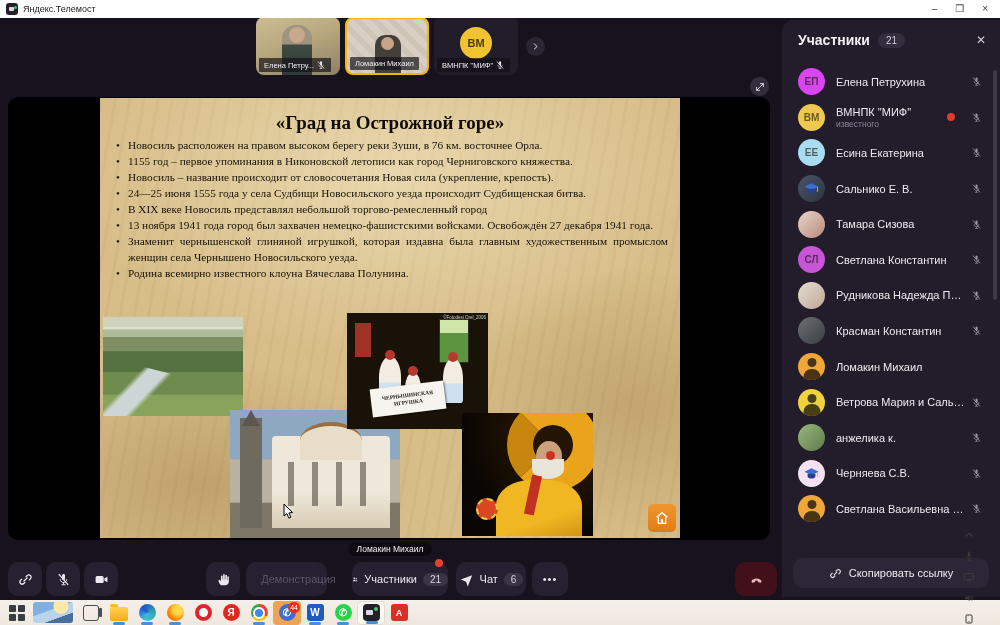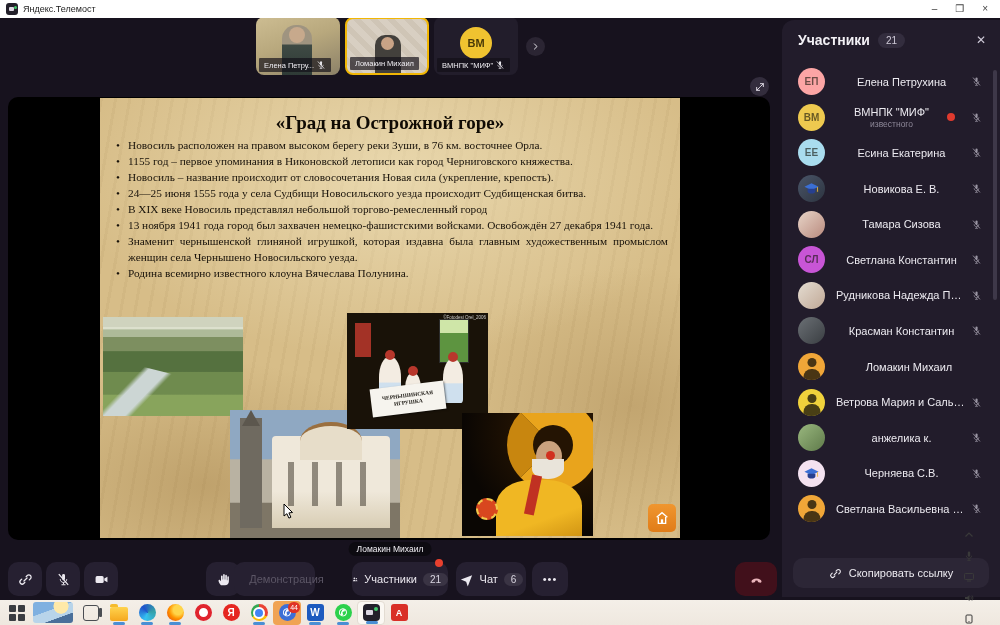--- a/index.html
+++ b/index.html
@@ -109,21 +109,21 @@
      border-radius:8px; padding:2px 8px; font-size:8.5px; color:#efedf2; z-index:5; white-space:nowrap; }
   .toolbar { position:absolute; left:0; top:560px; width:782px; height:40px; z-index:5; }
   .tbtn { position:absolute; top:2px; height:34px; border-radius:10px; background:#262031; border:none;
      display:flex; align-items:center; justify-content:center; gap:6px; color:#ece9f0; font-size:11px;
      font-family:"Liberation Sans",sans-serif; cursor:pointer; }
   .tbtn svg { width:15px; height:15px; }
   .t-link { left:8px; width:34px; }
   .t-mic { left:46px; width:34px; }
   .t-cam { left:84px; width:34px; }
   .t-hand { left:206px; width:34px; }
-  .t-demo { left:234px; width:81px; color:#5c5666;gap:24px; }
+  .t-demo { left:246px; width:81px; color:#5c5666;gap:24px; }
   .t-demo svg { opacity:.45; }
   .t-users { left:352px; width:96px; }
   .t-chat { left:456px; width:70px; }
   .t-more { left:532px; width:36px; letter-spacing:1px; }
   .t-end { left:735px; width:42px; background:#41101b; }
   .count-pill { background:#3a3444; border-radius:8px; font-size:10px; padding:1px 7px; color:#d9d5e0; }
   .alert-dot { position:absolute; right:5px; top:-3px; width:8px; height:8px; border-radius:50%; background:#e8402e; }
 
   
   .panel { position:absolute; left:782px; top:20px; width:218px; height:577px; background:#221c2b;
@@ -132,21 +132,21 @@
   .panel-title { font-size:14px; font-weight:bold; color:#f2f0f5; }
   .panel-count { margin-left:8px; background:#332d3e; color:#cfcad8; font-size:10px; border-radius:9px; padding:2px 8px; }
   .panel-close { margin-left:auto; color:#cfcad8; font-size:12px; line-height:1; cursor:pointer; }
   .p-list { position:absolute; left:0; top:44px; width:210px; height:500px; overflow:hidden; }
   .p-row { display:flex; align-items:center; height:35.6px; padding:0 10px 0 16px; }
   .avatar { width:27px; height:27px; border-radius:50%; flex:0 0 auto; display:flex; align-items:center;
      justify-content:center; font-size:10px; font-weight:bold; color:rgba(20,20,10,.62); position:relative; overflow:hidden; }
   .av-person::before { content:""; position:absolute; left:50%; top:5px; transform:translateX(-50%); width:9px; height:9px; border-radius:50%; background:rgba(25,22,10,.78); }
   .av-person::after { content:""; position:absolute; left:50%; top:15.5px; transform:translateX(-50%); width:17px; height:12px; border-radius:8px 8px 0 0; background:rgba(25,22,10,.78); }
   .avatar svg.cap { width:17px; height:17px; }
-  .p-text { margin-left:11px; min-width:0; flex:1;text-align:center; }
+  .p-text { margin-left:11px; min-width:0; flex:1; }
   .p-name { font-size:11px; color:#eceaf0; white-space:nowrap; overflow:hidden; text-overflow:ellipsis; }
   .p-sub { font-size:8.5px; color:#8d8798; margin-top:1px; }
   .rec-dot { width:8px; height:8px; border-radius:50%; background:#e03a2e; margin-right:12px; flex:0 0 auto; }
   .p-row .mic-off { width:11px; height:11px; margin-left:4px; }
   .p-scroll { position:absolute; right:3px; top:50px; width:4px; height:230px; border-radius:2px; background:#3e3849; }
   .copy-link { position:absolute; left:11px; bottom:9px; width:196px; height:30px; border-radius:10px;
      background:#2c2636; border:none; color:#eceaf0; font-size:11px; display:flex; align-items:center;
      justify-content:center; gap:7px; font-family:"Liberation Sans",sans-serif; cursor:pointer; }
   .copy-link svg { width:13px; height:13px; }
 
@@ -379,21 +379,21 @@
   </div>
 
   <aside class="panel">
     <div class="panel-head">
       <span class="panel-title">Участники</span>
       <span class="panel-count">21</span>
       <span class="panel-close">✕</span>
     </div>
     <div class="p-list">
   <div class="p-row">
-    <div class="avatar av-initials" style="background: #fca5a5;">ЕП</div>
+    <div class="avatar av-initials" style="background: #d946ef;">ЕП</div>
     <div class="p-text">
       <div class="p-name">Елена Петрухина</div>
 
     </div>
 
     <svg class="mic-off" style="color:#9b96a4">
             <use href="#i-mic-off"></use>
           </svg>
   </div>
 
@@ -424,21 +424,21 @@
   <div class="p-row">
     <div class="avatar av-cap" style="background: linear-gradient(135deg, rgb(74, 85, 104), rgb(45, 52, 64));">
             <svg class="cap" viewBox="0 0 24 24">
               <path d="M2 9.5 12 4.5l10 5-10 5z" fill="#3b6fd4"></path>
               <path d="M6.5 12.5v3.6c0 1.5 2.5 2.9 5.5 2.9s5.5-1.4 5.5-2.9v-3.6" fill="#27408f"></path>
               <path d="M20.5 10v5" stroke="#e8b63c" stroke-width="1.2" fill="none"></path>
               <circle cx="20.5" cy="15.6" r="1" fill="#e8b63c"></circle>
             </svg>
           </div>
     <div class="p-text">
-      <div class="p-name">Новикова Е. В.</div>
+      <div class="p-name">Сальнико Е. В.</div>
 
     </div>
 
     <svg class="mic-off" style="color:#9b96a4">
             <use href="#i-mic-off"></use>
           </svg>
   </div>
 
   <div class="p-row">
     <div class="avatar av-photo" style="background: linear-gradient(135deg, rgb(232, 213, 200), rgb(185, 138, 126));"></div>

